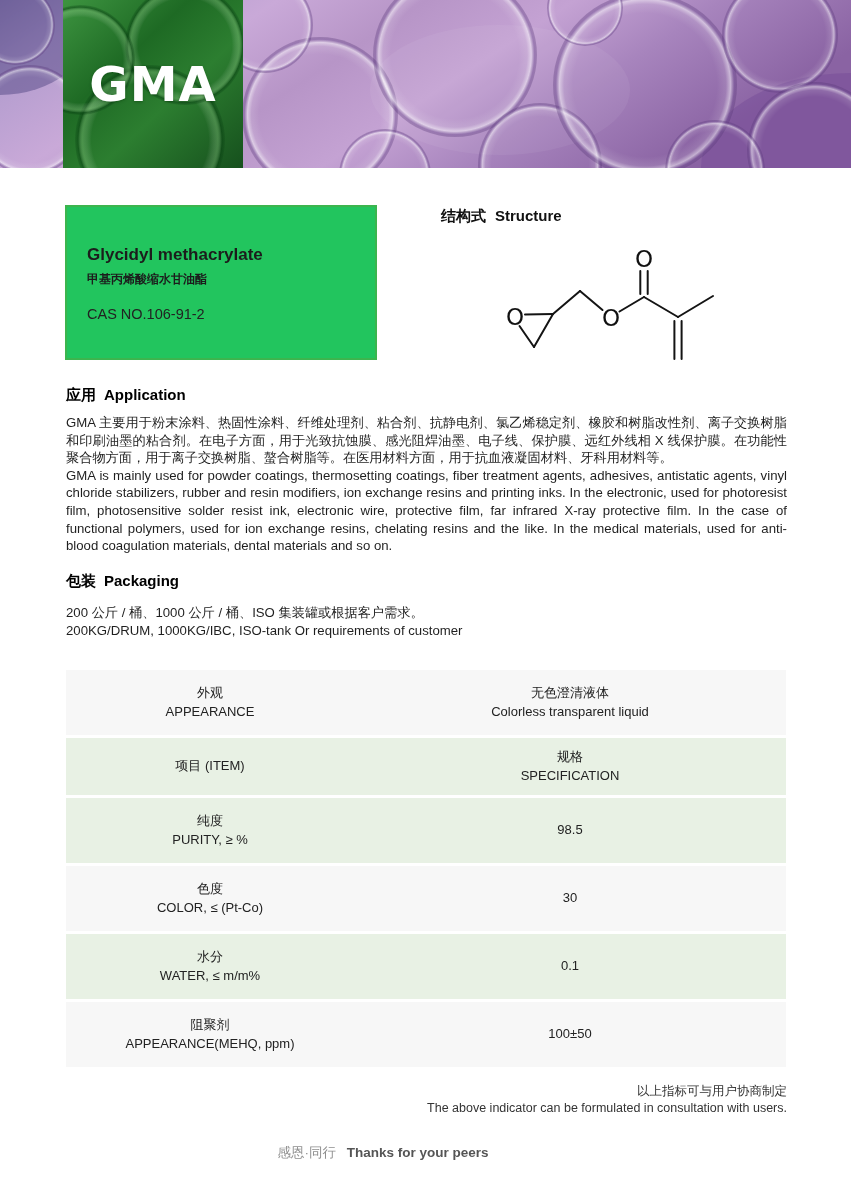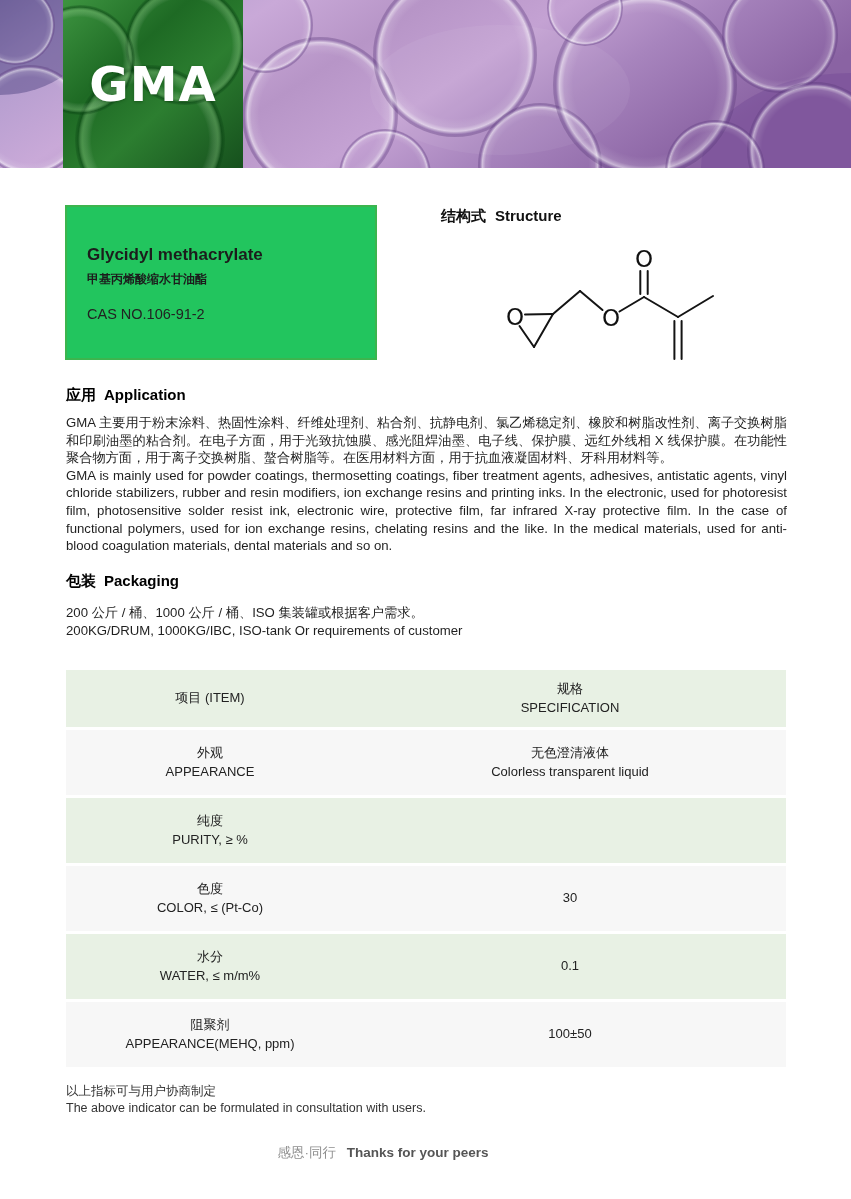--- a/index.html
+++ b/index.html
@@ -58,21 +58,21 @@
   .trow.green { background:#e8f1e4; }
   .trow.gray  { background:#f7f7f7; }
   .trow.head  { height:57px; }
   .trow.data  { height:65px; }
   .cell-l { width:288px; display:flex; flex-direction:column; justify-content:center; align-items:center; text-align:center; }
   .cell-r { flex:1;      display:flex; flex-direction:column; justify-content:center; align-items:center; text-align:center; }
   .cell-line { font-size:13px; line-height:18.5px; color:#222; }
 
   
   .notes { position:absolute; left:66px; top:1083px; width:721px; }
-  .note-line { font-size:12.5px; line-height:16.5px; color:#333; margin:0; }
+  .note-line { font-size:12.5px; line-height:16.5px; color:#333; margin:0;text-align:right; }
   .thanks {
     position:absolute; left:0; top:1144px; width:766px; text-align:center;
     font-size:13.5px;
   }
   .thanks-zh { color:#8f8f8f; }
   .thanks-en { color:#555555; font-weight:700; margin-left:7px; }
 </style>
 </head>
 <body>
 
@@ -183,45 +183,49 @@
 <div class="pack-block">
   <h2 class="section-head">
     <span>包装</span>
     <span>Packaging</span>
   </h2>
   <p class="pack-line">200 公斤 / 桶、1000 公斤 / 桶、ISO 集装罐或根据客户需求。</p>
   <p class="pack-line">200KG/DRUM, 1000KG/IBC, ISO-tank Or requirements of customer</p>
 </div>
 
 <div class="spec-table">
+  <div class="trow data gray">
+    <div class="cell-l">
+      <div class="cell-line">外观</div>
+      <div class="cell-line">APPEARANCE</div>
+    </div>
+    <div class="cell-r">
+      <div class="cell-line">无色澄清液体</div>
+      <div class="cell-line">Colorless transparent liquid</div>
+    </div>
+  </div>
+
   <div class="trow head green">
     <div class="cell-l">
       <div class="cell-line">项目 (ITEM)</div>
     </div>
     <div class="cell-r">
       <div class="cell-line">规格</div>
       <div class="cell-line">SPECIFICATION</div>
     </div>
   </div>
 
-  <div class="trow data gray">
-    <div class="cell-l">
-      <div class="cell-line">外观</div>
-      <div class="cell-line">APPEARANCE</div>
-    </div>
-    <div class="cell-r">
-      <div class="cell-line">无色澄清液体</div>
-      <div class="cell-line">Colorless transparent liquid</div>
-    </div>
-  </div>
-
   <div class="trow data green">
     <div class="cell-l">
       <div class="cell-line">纯度</div>
       <div class="cell-line">PURITY, ≥ %</div>
+    </div>
+    <div class="cell-r">
+      <div class="cell-line">98.5</div>
+      <div class="cell-line"></div>
     </div>
   </div>
 
   <div class="trow data gray">
     <div class="cell-l">
       <div class="cell-line">色度</div>
       <div class="cell-line">COLOR, ≤ (Pt-Co)</div>
     </div>
     <div class="cell-r">
       <div class="cell-line">30</div>

